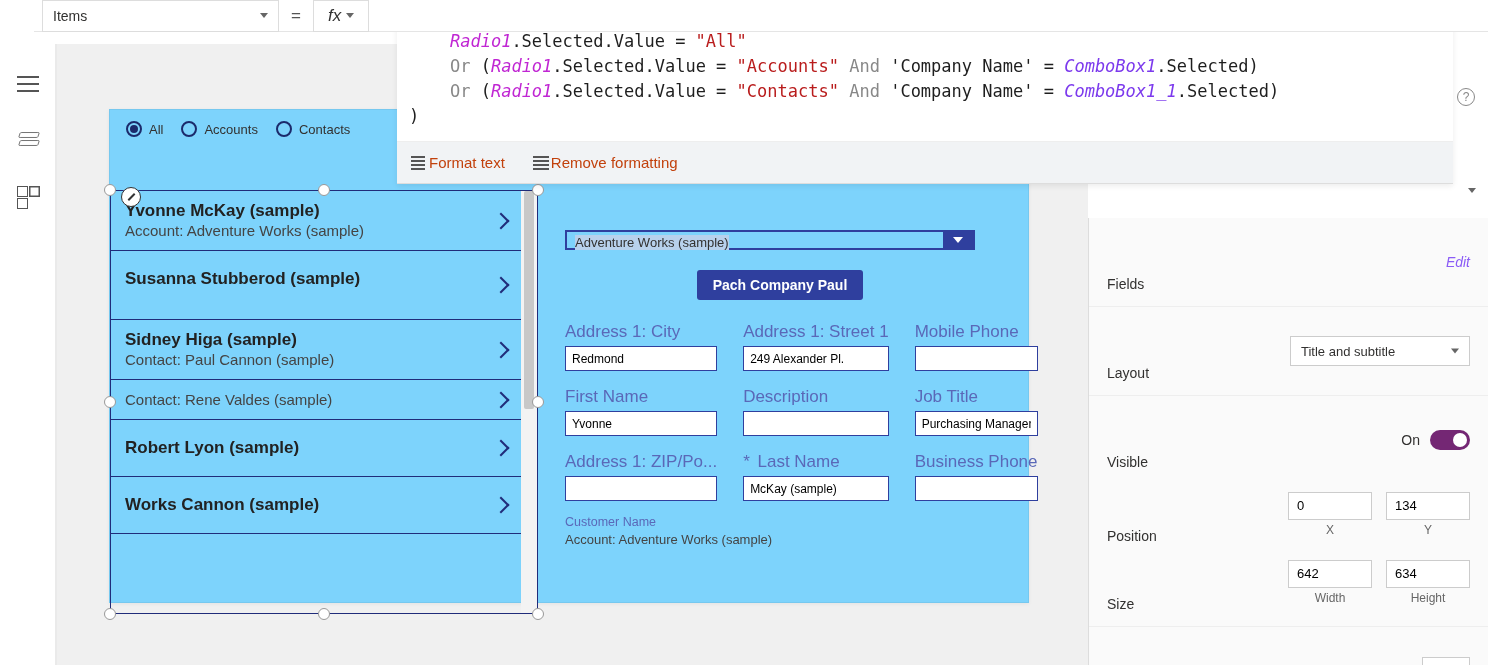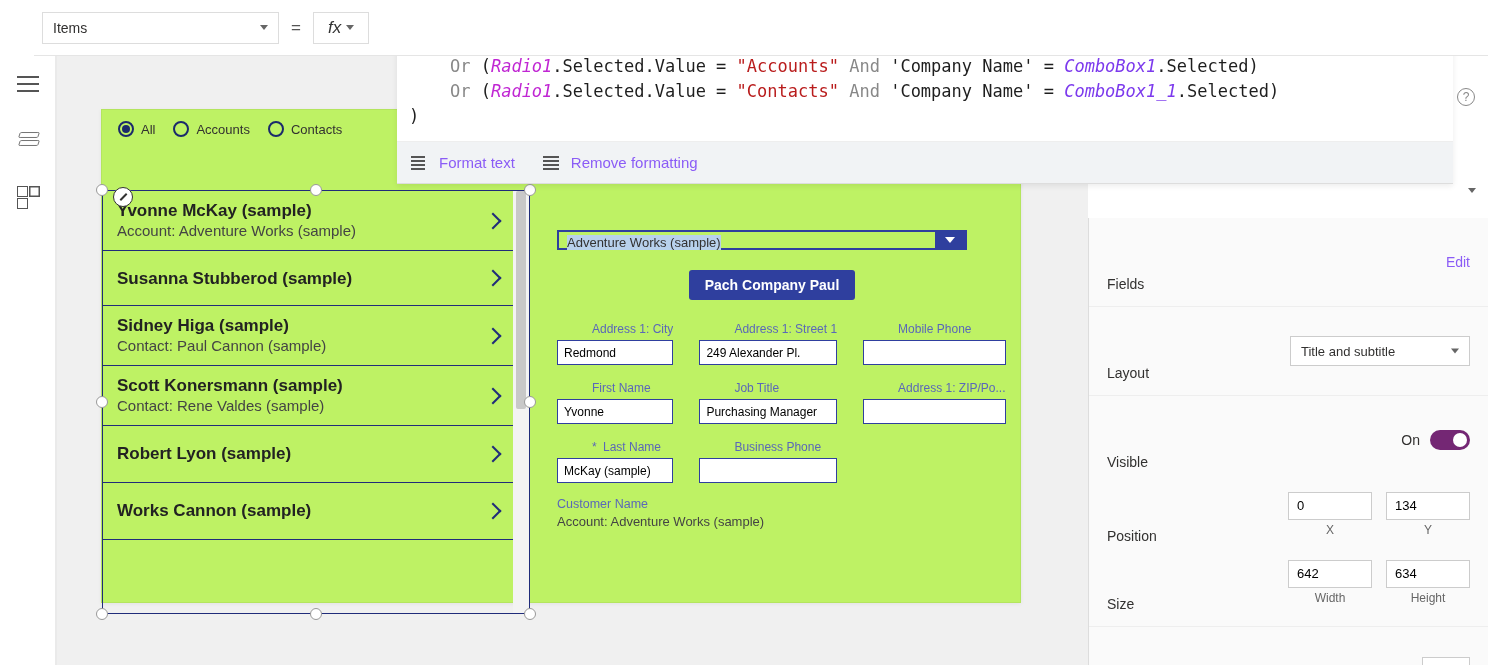--- a/index.html
+++ b/index.html
@@ -1,56 +1,56 @@
 <!DOCTYPE html>
 <html><head>
   <meta charset="utf-8">
   <style>
     * { box-sizing: border-box; margin: 0; padding: 0; }
     body { font-family: "Segoe UI", -apple-system, sans-serif; background: #fff; width: 1488px; height: 665px; overflow: hidden; font-size: 14px; color: #323130; }
 
     
-    .formula-bar { position: absolute; top: 0; left: 34px; right: 0; height: 56px; display: flex; align-items: center; border-bottom: 1px solid #e5e5e5; background: #fff; z-index: 50; }
+    .formula-bar { position: absolute; top: 0; left: 34px; right: 0; height: 32px; display: flex; align-items: center; border-bottom: 1px solid #e5e5e5; background: #fff; z-index: 50; }
     .prop-select { width: 237px; height: 32px; margin-left: 8px; border: 1px solid #ddd; padding: 4px 10px; display: flex; align-items: center; justify-content: space-between; cursor: pointer; }
     .equals { margin: 0 12px; font-size: 17px; color: #555; }
     .fx-box { display: flex; align-items: center; height: 32px; border: 1px solid #ddd; padding: 0 14px; cursor: pointer; font-style: italic; font-size: 17px; color: #333; }
     .chev { width: 0; height: 0; display: inline-block; border-left: 5px solid transparent; border-right: 5px solid transparent; border-top: 6px solid #666; vertical-align: middle; }
     .chev-sm { border-left-width: 4px; border-right-width: 4px; border-top-width: 5px; }
 
     
     .code-panel { position: absolute; top: 0; left: 397px; right: 35px; background: #fff; z-index: 40; border-bottom: 1px solid #ddd; box-shadow: 0 2px 6px rgba(0,0,0,0.08); }
     .code-body { font-family: "Consolas", monospace; font-size: 17px; line-height: 25px; padding: 4px 12px 12px; white-space: pre; min-height: 140px; color: #1e1e1e; }
     .tok-fn { color: #0e7490; }
     .tok-id { color: #c026d3; font-style: italic; }
     .tok-str { color: #b91c1c; }
     .tok-op { color: #888; }
     .tok-ref { color: #7c3aed; font-style: italic; }
     .code-tools { height: 42px; display: flex; align-items: center; padding: 0 14px; gap: 28px; border-top: 1px solid #eee; background: #f1f3f5; }
-    .code-tool { display: flex; align-items: center; gap: 10px; font-size: 15px; color: #8b5cf6; cursor: pointer; text-align: right; }
+    .code-tool { display: flex; align-items: center; font-size: 15px; color: #c2410c; cursor: pointer; text-align: right; }
     .tool-icon { display: inline-block; width: 18px; height: 14px; position: relative; }
     .tool-icon.fmt::before { content: ""; position: absolute; left: 0; top: 0; width: 14px; height: 2px; background: #555; box-shadow: 0 4px 0 #555, 0 8px 0 #555, 0 12px 0 #555; }
     .tool-icon.rem::before { content: ""; position: absolute; left: 0; top: 0; width: 16px; height: 2px; background: #555; box-shadow: 0 4px 0 #555, 0 8px 0 #555, 0 12px 0 #555; }
     .code-expand-btn { position: absolute; top: 12px; right: 12px; cursor: pointer; }
     .code-expand-bottom { position: absolute; right: 12px; top: 188px; cursor: pointer; z-index: 41; }
     .help-icon { position: absolute; top: 88px; right: -22px; width: 18px; height: 18px; border: 1.5px solid #888; border-radius: 50%; display: flex; align-items: center; justify-content: center; font-size: 12px; color: #888; cursor: pointer; }
 
     
     .tool-rail { position: absolute; top: 44px; left: 0; width: 56px; bottom: 0; border-right: 1px solid #eaeaea; background: #fff; display: flex; flex-direction: column; align-items: center; padding-top: 30px; gap: 38px; z-index: 30; }
     .tool-rail .ri { width: 22px; height: 18px; position: relative; cursor: pointer; color: #555; }
     .ri.hamburger::before { content: ""; position: absolute; left: 0; top: 2px; width: 22px; height: 2px; background: #555; box-shadow: 0 7px 0 #555, 0 14px 0 #555; }
     .ri.layers::before, .ri.layers::after { content: ""; position: absolute; left: 2px; width: 18px; height: 8px; border: 1.5px solid #555; transform: skewX(-18deg) scaleY(.55); border-radius: 2px; }
     .ri.layers::before { top: 0; }
     .ri.layers::after { top: 8px; }
     .ri.grid::before, .ri.grid::after { content: ""; position: absolute; width: 9px; height: 9px; border: 1.5px solid #555; }
     .ri.grid::before { left: 0; top: 0; box-shadow: 12px 0 0 -1.5px #fff, 12px 0 0 0 #555; }
     .ri.grid::after { left: 0; top: 12px; width: 9px; }
 
     
     .canvas-bg { position: absolute; top: 44px; left: 56px; right: 400px; bottom: 0; background: #f0f0f0; border-left: 1px solid #eaeaea; z-index: 10; }
-    .canvas-inner { position: absolute; top: 65px; left: 44px; width: 920px; height: 494px; background: #bef264; border: 1px solid rgba(0,0,0,0.05); box-shadow: 0 1px 4px rgba(0,0,0,0.06); }
+    .canvas-inner { position: absolute; top: 65px; left: 52px; width: 920px; height: 494px; background: #7dd3fc; border: 1px solid rgba(0,0,0,0.05); box-shadow: 0 1px 4px rgba(0,0,0,0.06); }
 
     
     .radio-row { position: absolute; top: 0; left: 0; right: 0; height: 38px; display: flex; align-items: center; gap: 18px; padding: 0 16px; }
     .radio-item { display: flex; align-items: center; gap: 7px; font-size: 13px; color: #323130; cursor: pointer; }
     .radio-circle { width: 16px; height: 16px; border-radius: 50%; border: 2px solid #1b2a6b; display: inline-flex; align-items: center; justify-content: center; }
     .radio-circle.sel::after { content: ""; width: 8px; height: 8px; border-radius: 50%; background: #1b2a6b; }
     .radio-row-scroll { position: absolute; right: 0; top: 0; bottom: 0; width: 18px; background: #f3f3f3; }
     .radio-row-scroll .thumb { position: absolute; left: 3px; right: 3px; top: 4px; height: 20px; background: #c8c8c8; border-radius: 2px; }
 
     
@@ -71,33 +71,33 @@
 
     
     .form-pane { position: absolute; top: 120px; left: 455px; width: 430px; }
     .combo { height: 20px; border: 2px solid #2f3f9e; display: flex; align-items: stretch; }
     .combo .val { flex: 1; padding: 3px 8px; font-size: 13px; }
     .combo .val span { background: #b8d1ec; }
     .combo .btn { width: 30px; background: #2f3f9e; display: flex; align-items: center; justify-content: center; cursor: pointer; }
     .combo .btn .chev { border-top-color: #fff; }
     .btn-primary { background: #2f3f9e; color: #fff; border: none; padding: 7px 16px; font-size: 14px; font-weight: 600; border-radius: 3px; cursor: pointer; margin: 20px auto 0; display: block; }
     .form-grid { margin-top: 22px; display: grid; grid-template-columns: repeat(3, 1fr); gap: 16px 26px; }
-    .fcell .flabel { font-size: 12px; color: #5a68b8; margin-bottom: 4px; display: block; white-space: nowrap; overflow: hidden; text-overflow: ellipsis; margin-left: 35px; }
+    .fcell .flabel { font-size: 17px; color: #5a68b8; margin-bottom: 4px; display: block; white-space: nowrap; overflow: hidden; text-overflow: ellipsis; }
     .fcell .flabel .req { color: #5a68b8; margin-right: 3px; }
     .fcell .finput { width: 100%; height: 25px; border: 1.5px solid #2f3f9e; padding: 2px 6px; font-size: 12px; }
     .cust-block { margin-top: 14px; }
     .cust-block .flabel { font-size: 12.5px; color: #5a68b8; }
     .cust-block .cval { font-size: 13px; color: #444; margin-top: 3px; }
 
     
     .prop-panel { position: absolute; top: 218px; right: 0; width: 400px; bottom: 0; background: #fafafa; border-left: 1px solid #ddd; z-index: 20; }
     .prop-row { padding: 14px 18px; border-bottom: 1px solid #eee; display: flex; align-items: center; justify-content: space-between; font-size: 14px; color: #323130; min-height: 54px; }
     .prop-row.tall { min-height: 64px; }
     .prop-row .label { flex: 0 0 auto; margin-top: 44px; }
-    .prop-row .link { color: #8b5cf6; font-size: 14px; cursor: pointer; }
+    .prop-row .link { color: #8b5cf6; font-size: 14px; cursor: pointer; font-style: italic; }
     .select-like { border: 1px solid #ccc; background: #fff; height: 30px; padding: 0 30px 0 10px; display: flex; align-items: center; position: relative; cursor: pointer; font-size: 13px; min-width: 180px; }
     .select-like .chev { position: absolute; right: 10px; top: 50%; transform: translateY(-50%); }
     .toggle-wrap { display: flex; align-items: center; gap: 10px; }
     .toggle { width: 40px; height: 20px; border-radius: 10px; background: #742774; position: relative; cursor: pointer; }
     .toggle::after { content: ""; width: 14px; height: 14px; background: #fff; border-radius: 50%; position: absolute; top: 3px; right: 3px; }
     .twin-stack { display: flex; flex-direction: column; align-items: center; gap: 3px; }
     .twin-row { display: flex; gap: 14px; }
     .num-in { width: 84px; height: 28px; border: 1px solid #ccc; background: #fff; padding: 0 8px; font-size: 13px; text-align: left; }
     .sublabels { display: flex; gap: 14px; }
     .sublabel { width: 84px; text-align: center; font-size: 12px; color: #666; }
@@ -173,31 +173,30 @@
     </div>
 
     <div class="gallery">
       <span class="edit-pencil"></span>
       <div class="gal-body" id="galbody">
           <div class="gallery-item">
             <div class="ttl">Yvonne McKay (sample)</div>
             <div class="sub">Account: Adventure Works (sample)</div>
             <span class="arrow"></span>
           </div>
-          <div class="gallery-item" style="padding-top: 18px; padding-bottom: 16px;">
+          <div class="gallery-item" style="padding-top: 18px; padding-bottom: 30px;">
             <div class="ttl">Susanna Stubberod (sample)</div>
             <span class="arrow"></span>
           </div>
           <div class="gallery-item">
             <div class="ttl">Sidney Higa (sample)</div>
             <div class="sub">Contact: Paul Cannon (sample)</div>
             <span class="arrow"></span>
           </div>
           <div class="gallery-item">
-            <div class="ttl">Scott Konersmann (sample)</div>
             <div class="sub">Contact: Rene Valdes (sample)</div>
             <span class="arrow"></span>
           </div>
           <div class="gallery-item" style="padding-top: 18px; padding-bottom: 18px;">
             <div class="ttl">Robert Lyon (sample)</div>
             <span class="arrow"></span>
           </div>
           <div class="gallery-item" style="padding-top: 18px; padding-bottom: 18px;">
             <div class="ttl">Works Cannon (sample)</div>
             <span class="arrow"></span>
@@ -238,20 +237,24 @@
         <div class="fcell">
           <label class="flabel">Mobile Phone</label>
           <input class="finput" value="" style="">
         </div>
 
         <div class="fcell">
           <label class="flabel">First Name</label>
           <input class="finput" value="Yvonne" style="">
         </div>
         <div class="fcell">
+          <label class="flabel">Description</label>
+          <input class="finput" value="" style="">
+        </div>
+        <div class="fcell">
           <label class="flabel">Job Title</label>
           <input class="finput" value="Purchasing Manager" style="">
         </div>
 
         <div class="fcell">
           <label class="flabel">Address 1: ZIP/Po...</label>
           <input class="finput" value="" style="">
         </div>
         <div class="fcell">
           <label class="flabel"><span class="req">*</span>&nbsp;<span>Last Name</span></label>

